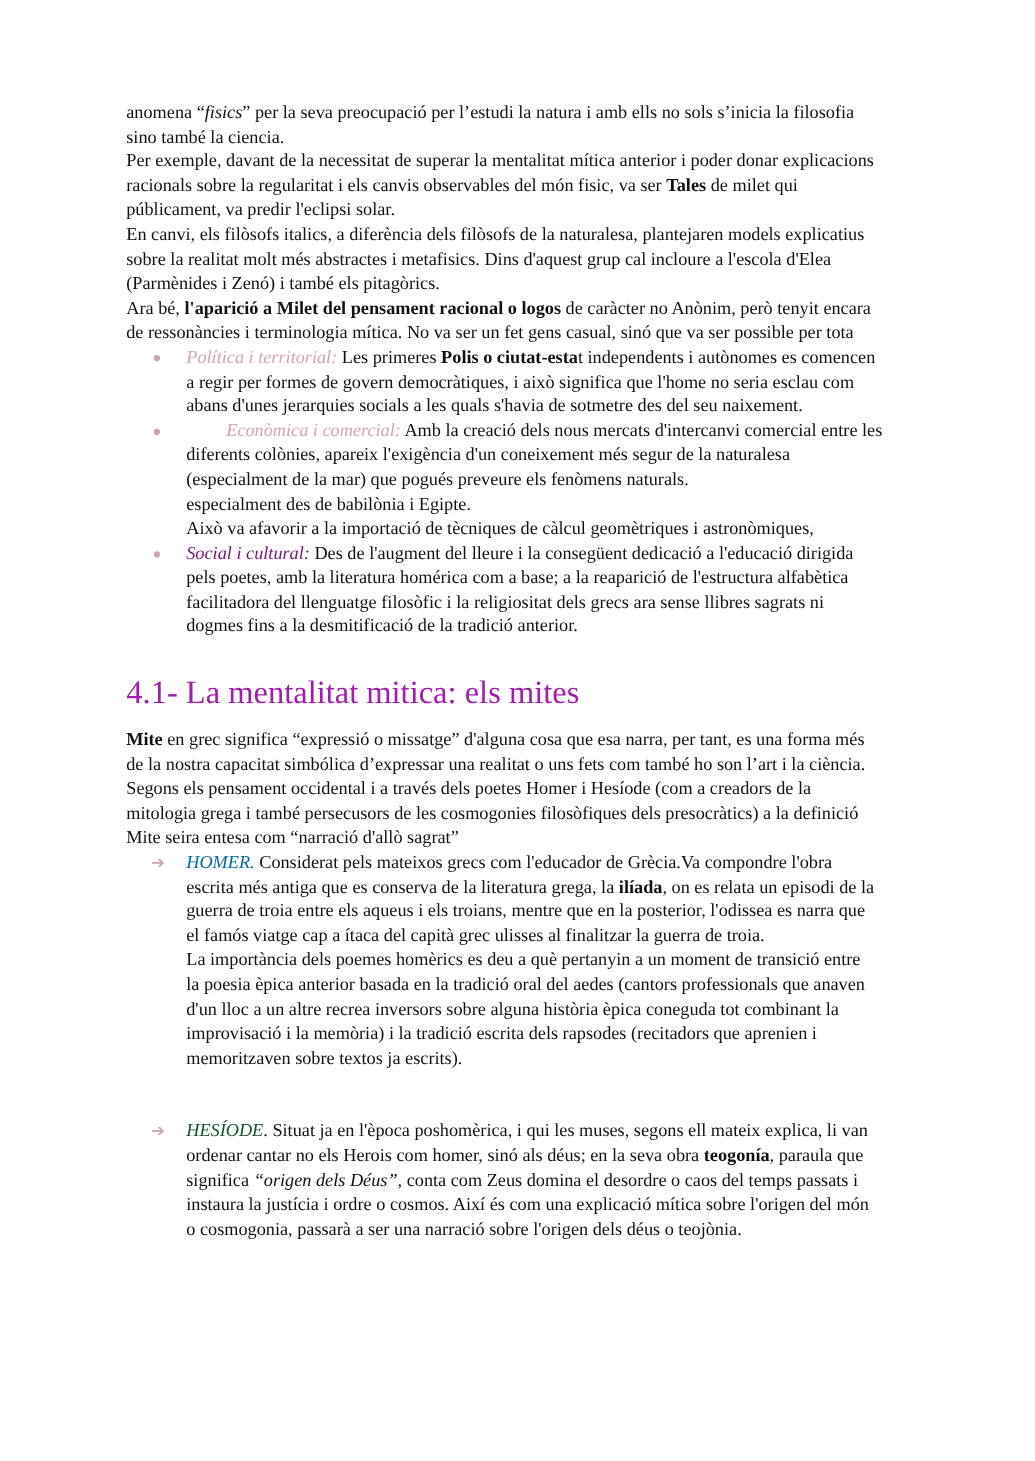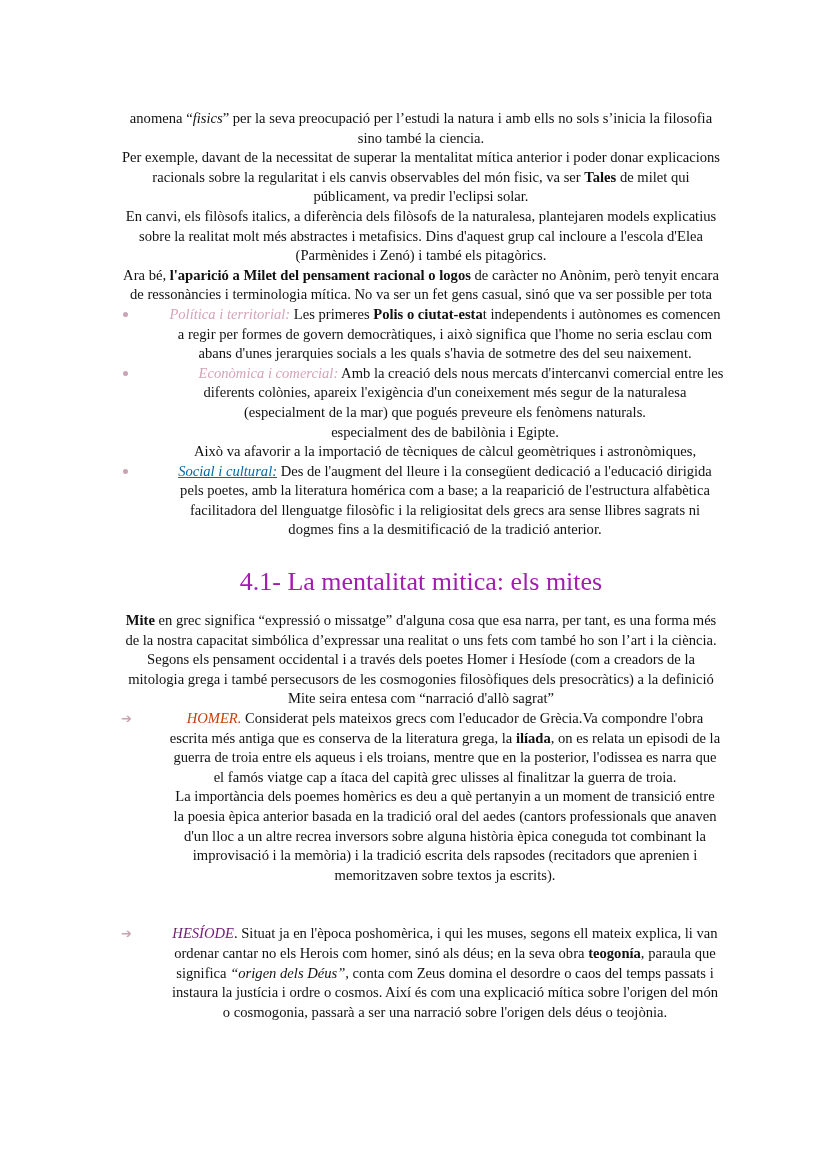--- a/index.html
+++ b/index.html
@@ -11,25 +11,24 @@
       width: 828px;
       height: 1169px;
       position: relative;
       overflow: hidden;
       font-family: "Liberation Serif", "DejaVu Serif", serif;
       color: #111111;
     }
     .page {
       position: absolute;
       left: 101px;
-      top: 109px;
+      top: 81px;
       width: 640px;
       font-size: 14.6px;
       line-height: 19.6px;
-      text-align: center;
     }
     p {
       margin: 0;
     }
     .line { display: block; white-space: nowrap; }
     b { font-weight: bold; }
     i { font-style: italic; }
     .accent {
       color: #d4a3b8;
       font-style: italic;
@@ -109,58 +108,58 @@
     <li>
       <span class="bullet-dot"></span>
       <span class="line"><span class="accent" style="color: rgb(212, 163, 184); margin-left: 32px;">Econòmica i comercial:</span><span> Amb la creació dels nous mercats d'intercanvi comercial entre les</span></span>
       <span class="line">diferents colònies, apareix l'exigència d'un coneixement més segur de la naturalesa</span>
       <span class="line">(especialment de la mar) que pogués preveure els fenòmens naturals.</span>
       <span class="line">especialment des de babilònia i Egipte.</span>
       <span class="line">Això va afavorir a la importació de tècniques de càlcul geomètriques i astronòmiques,</span>
     </li>
     <li>
       <span class="bullet-dot"></span>
-      <span class="line"><span class="accent" style="color: #0369a1; text-decoration: underline;">Social i cultural:</span><span> Des de l'augment del lleure i la consegüent dedicació a l'educació dirigida</span></span>
+      <span class="line"><span class="accent" style="color: #701a75;">Social i cultural:</span><span> Des de l'augment del lleure i la consegüent dedicació a l'educació dirigida</span></span>
       <span class="line">pels poetes, amb la literatura homérica com a base; a la reaparició de l'estructura alfabètica</span>
       <span class="line">facilitadora del llenguatge filosòfic i la religiositat dels grecs ara sense llibres sagrats ni</span>
       <span class="line">dogmes fins a la desmitificació de la tradició anterior.</span>
     </li>
   </ul>
 
   <h2 class="section-title">4.1- La mentalitat mitica: els mites</h2>
 
   <p>
     <span class="line"><b>Mite</b><span> en grec significa “expressió o missatge” d'alguna cosa que esa narra, per tant, es una forma més</span></span>
     <span class="line">de la nostra capacitat simbólica d’expressar una realitat o uns fets com també ho son  l’art i la ciència.</span>
     <span class="line">Segons els pensament occidental i a través dels poetes Homer i Hesíode (com a creadors de la</span>
     <span class="line">mitologia grega i també persecusors de les cosmogonies filosòfiques dels presocràtics) a la definició</span>
     <span class="line">Mite seira entesa com “narració d'allò sagrat”</span>
   </p>
 
   <ul class="bullets">
     <li>
       <span class="arrow">➔</span>
-      <span class="line"><span class="accent" style="color: #c2410c;">HOMER.</span><span> Considerat pels mateixos grecs com l'educador de Grècia.Va compondre l'obra</span></span>
+      <span class="line"><span class="accent" style="color: #0369a1;">HOMER.</span><span> Considerat pels mateixos grecs com l'educador de Grècia.Va compondre l'obra</span></span>
       <span class="line"><span>escrita més antiga que es conserva de la literatura grega, la </span><b>ilíada</b><span>, on es relata un episodi de la</span></span>
       <span class="line">guerra de troia entre els aqueus i els troians, mentre que en la posterior, l'odissea es narra que</span>
       <span class="line">el famós viatge cap a ítaca del capità grec ulisses al finalitzar la guerra de troia.</span>
       <span class="line">La importància dels poemes homèrics es deu a què pertanyin a un moment de transició entre</span>
       <span class="line">la poesia èpica anterior basada en la tradició oral del aedes (cantors professionals que anaven</span>
       <span class="line">d'un lloc a un altre recrea inversors sobre alguna història èpica coneguda tot combinant la</span>
       <span class="line">improvisació i la memòria) i la tradició escrita dels  rapsodes (recitadors que aprenien i</span>
       <span class="line">memoritzaven sobre textos ja escrits).</span>
     </li>
   </ul>
 
   <div class="gap-hes"></div>
 
   <ul class="bullets">
     <li>
       <span class="arrow">➔</span>
-      <span class="line"><span class="accent" style="color: #701a75;">HESÍODE</span><span>. Situat ja en l'època poshomèrica, i qui les muses, segons ell mateix explica, li van</span></span>
+      <span class="line"><span class="accent" style="color: #14532d;">HESÍODE</span><span>. Situat ja en l'època poshomèrica, i qui les muses, segons ell mateix explica, li van</span></span>
       <span class="line"><span>ordenar cantar no els Herois com homer, sinó als déus; en la seva obra </span><b>teogonía</b><span>, paraula que</span></span>
       <span class="line"><span>significa </span><i>“origen dels Déus”,</i><span> conta com Zeus domina el desordre o caos del temps passats i</span></span>
       <span class="line">instaura la justícia i ordre o cosmos. Així és com una explicació mítica sobre l'origen del món</span>
       <span class="line">o cosmogonia, passarà a ser una narració sobre l'origen dels déus o teojònia.</span>
     </li>
   </ul>
 
 </div>
 
 </body></html>

